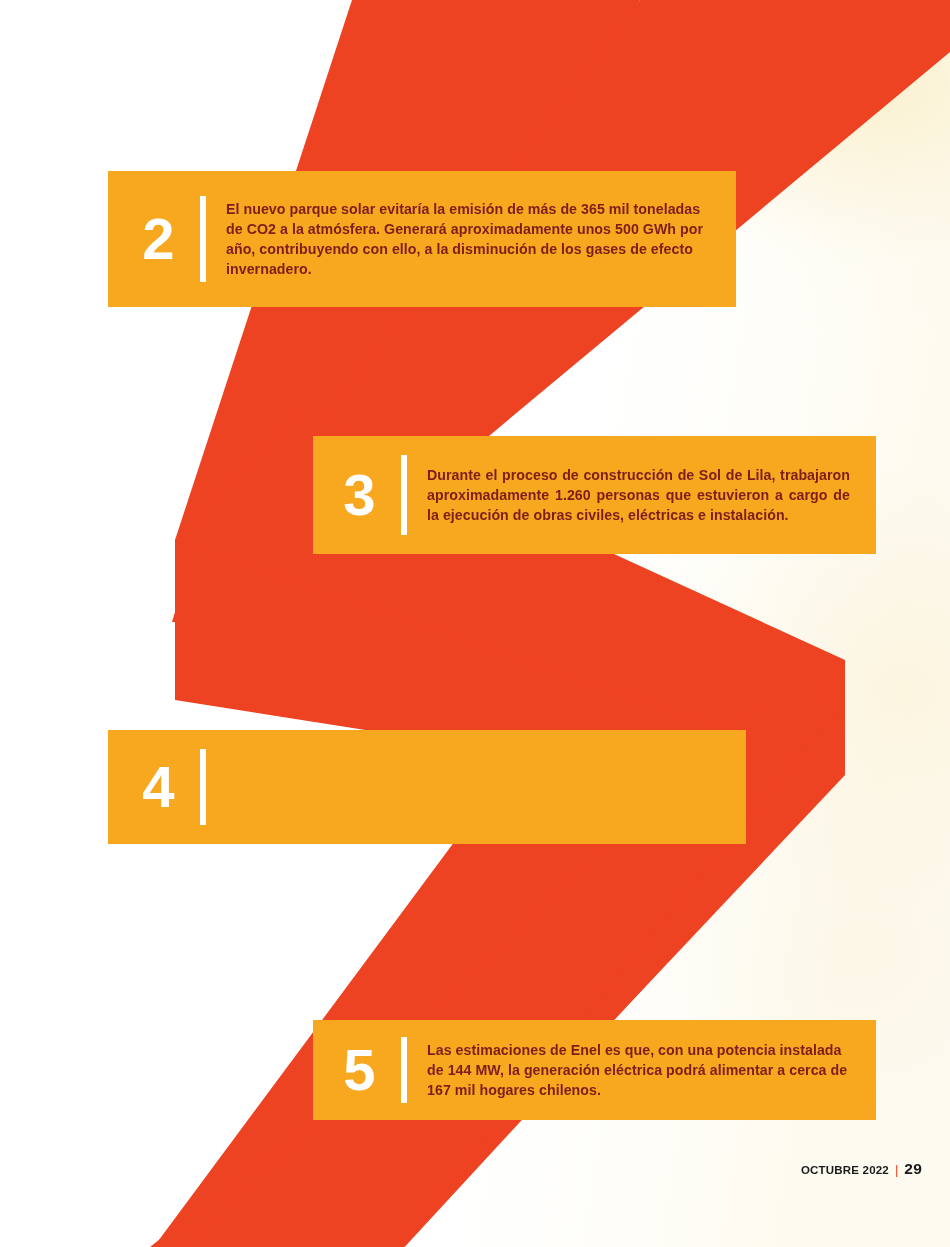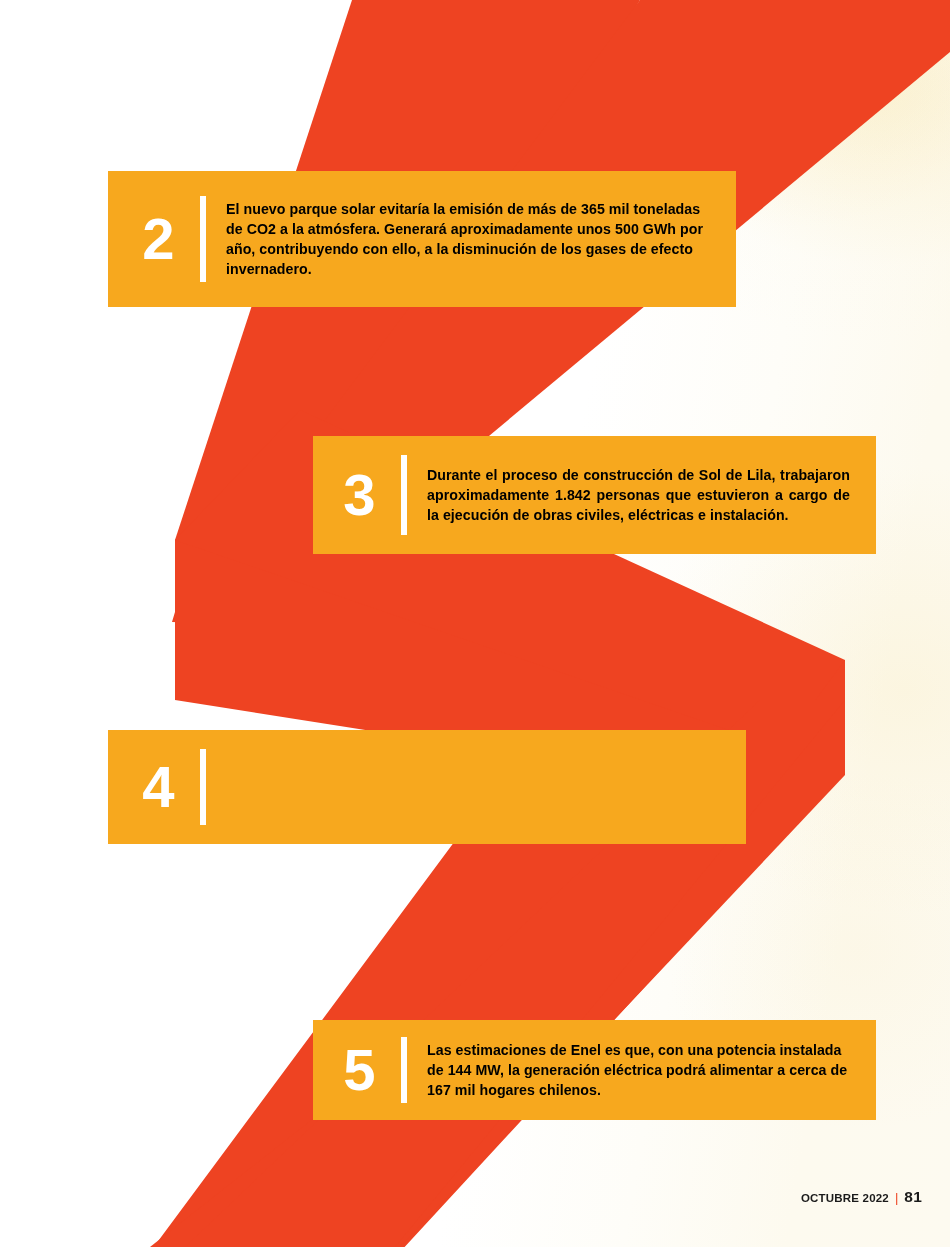--- a/index.html
+++ b/index.html
@@ -68,21 +68,21 @@
   }
 
   .card-divider {
     flex: 0 0 auto;
     width: 6px;
     background: #ffffff;
     margin: 0 20px 0 14px;
   }
 
   .card-text {
-    color: #000000;
+    color: #7f1d1d;
     font-family: "Liberation Sans", sans-serif;
     font-weight: 700;
     font-size: 14.2px;
     line-height: 1.42;
     flex: 1 1 auto;
     padding-right: 16px;
     letter-spacing: 0.05px;
   }
 
   
@@ -126,21 +126,21 @@
     width: 563px;
     height: 100px;
     padding-left: 18px;
   }
   #card-5 .card-divider { height: 66px; }
 
   
   .footer {
     position: absolute;
     right: 28px;
-    top: 1188px;
+    top: 1160px;
     display: flex;
     align-items: baseline;
     gap: 6px;
     font-family: "Liberation Sans", sans-serif;
   }
   .footer-issue {
     color: #1a1a1a;
     font-size: 11.5px;
     font-weight: 700;
     letter-spacing: 0.2px;
@@ -204,33 +204,33 @@
 
   <div class="card" id="card-2">
     <div class="card-number">2</div>
     <div class="card-divider"></div>
     <div class="card-text">El nuevo parque solar evitaría la emisión de más de 365 mil toneladas de CO2 a la atmósfera. Generará aproximadamente unos 500 GWh por año, contribuyendo con ello, a la disminución de los gases de efecto invernadero.</div>
   </div>
 
   <div class="card" id="card-3">
     <div class="card-number">3</div>
     <div class="card-divider"></div>
-    <div class="card-text">Durante el proceso de construcción de Sol de Lila, trabajaron aproximadamente 1.842 personas que estuvieron a cargo de la ejecución de obras civiles, eléctricas e instalación.</div>
+    <div class="card-text">Durante el proceso de construcción de Sol de Lila, trabajaron aproximadamente 1.260 personas que estuvieron a cargo de la ejecución de obras civiles, eléctricas e instalación.</div>
   </div>
 
   <div class="card" id="card-4">
     <div class="card-number">4</div>
     <div class="card-divider"></div>
   </div>
 
   <div class="card" id="card-5">
     <div class="card-number">5</div>
     <div class="card-divider"></div>
     <div class="card-text">Las estimaciones de Enel es que, con una potencia instalada de 144 MW, la generación eléctrica podrá alimentar a cerca de 167 mil hogares chilenos.</div>
   </div>
 
   <div class="footer">
     <span class="footer-issue">OCTUBRE 2022</span>
     <span class="footer-sep">|</span>
-    <span class="footer-page">81</span>
+    <span class="footer-page">29</span>
   </div>
 
 </div>
 
 </body></html>

